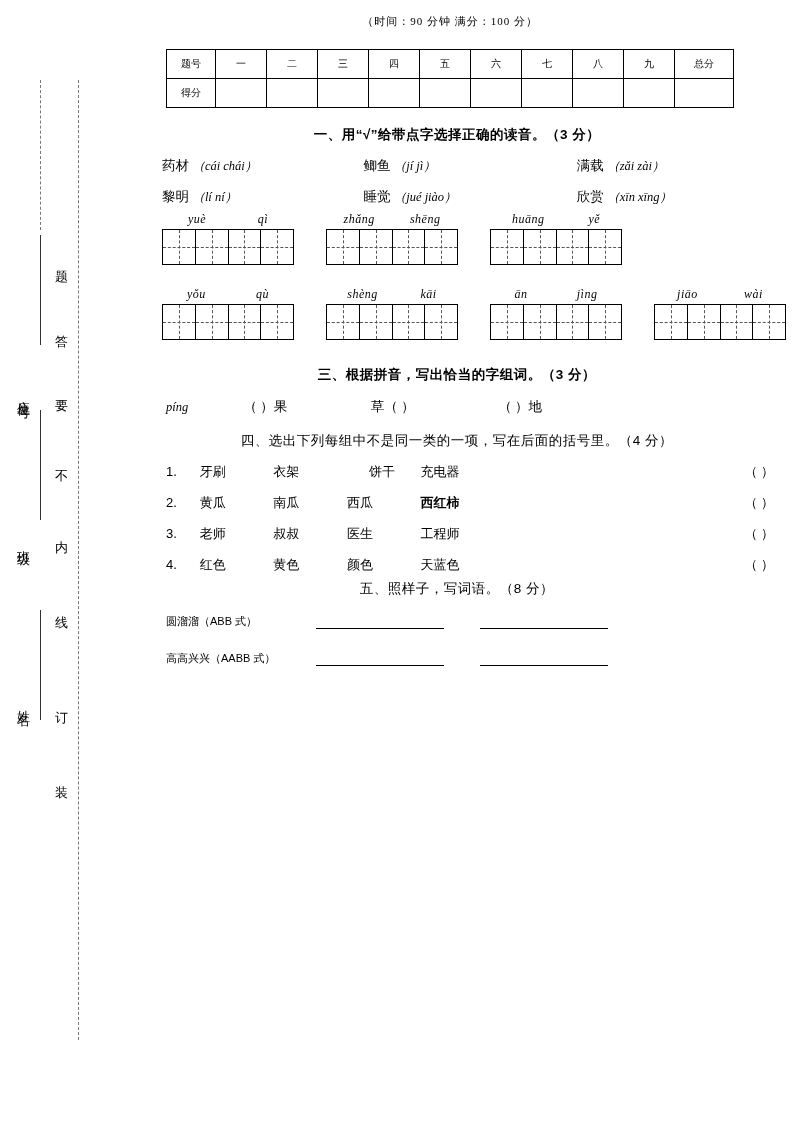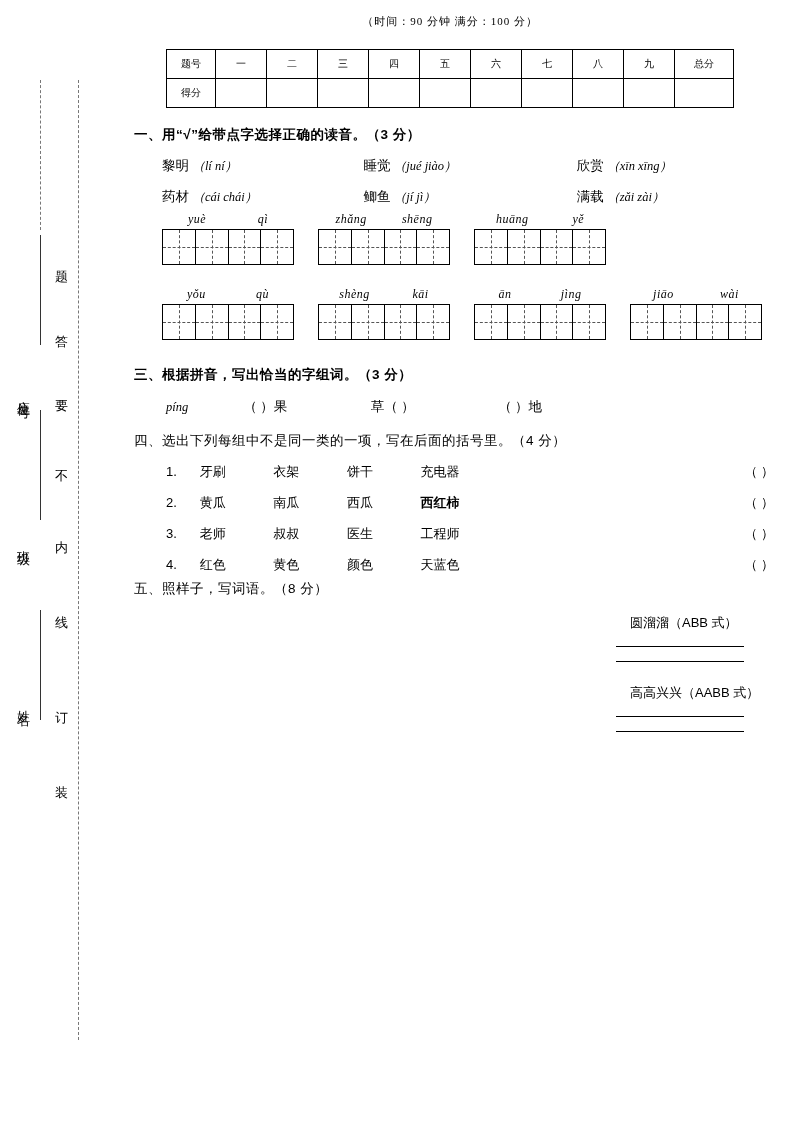--- a/index.html
+++ b/index.html
@@ -65,35 +65,36 @@
   table.score td.head{width:46px;}
   table.score td.total{width:56px;}
   
   .q{
     margin-top:18px;
     font-size:13.5px;
     font-family:"Liberation Sans","DejaVu Sans",sans-serif;
     font-weight:bold;
     letter-spacing:0.5px;
     padding-left:14px;
+    text-align:center;
   }
   .row{
     margin-top:13px;
     padding-left:42px;
     font-size:13.5px;
     font-family:"Liberation Serif","DejaVu Serif",serif;
   }
   .row .item{display:inline-block;}
   .py{font-family:"Liberation Serif","DejaVu Serif",serif;font-style:italic;font-size:12.5px;}
   
   .grid-row{
     display:flex;
     padding-left:42px;
     margin-top:6px;
-    gap:24px;
+    gap:32px;
   }
   .grid-cell{width:132px;}
   .pin{
     display:flex;
     font-size:12px;
     font-style:italic;
     justify-content:space-around;
     margin-bottom:2px;
     letter-spacing:0.5px;
   }
@@ -127,23 +128,23 @@
   .cat{
     padding-left:46px;
     margin-top:13px;
     font-size:13px;
     font-family:"Liberation Sans","DejaVu Sans",sans-serif;
     position:relative;
   }
   .cat .w{display:inline-block;}
   .cat .paren{position:absolute;right:6px;}
   .sampleline{
-    padding-left:46px;margin-top:16px;font-size:13px;
+    padding-left:46px;margin-top:16px;font-size:11px;
     font-family:"Liberation Sans","DejaVu Sans",sans-serif;
-    display:flex;align-items:flex-end;flex-direction:column;
+    display:flex;align-items:flex-end;
   }
   .sampleline .lbl{width:150px;}
   .blank{
     border-bottom:1px solid #000;
     width:128px;height:14px;display:inline-block;margin-right:36px;
   }
 </style>
 </head>
 <body>
 
@@ -201,28 +202,28 @@
       <td></td>
       <td class="total"></td>
     </tr>
   </tbody>
     </table>
 
   <div class="q">
     <span>一、</span><span>用“√”给带点字选择正确的读音。（3 分）</span>
   </div>
   <div class="row">
+    <span class="item" style="width:198px;"><span>药材</span> <span class="py">（cái   chái）</span></span>
+    <span class="item" style="width:210px;"><span>鲫鱼</span> <span class="py">（jí   jì）</span></span>
+    <span class="item"><span>满载</span> <span class="py">（zǎi   zài）</span></span>
+  </div>
+  <div class="row">
     <span class="item" style="width:198px;"><span>黎明</span> <span class="py">（lí   ní）</span></span>
     <span class="item" style="width:210px;"><span>睡觉</span> <span class="py">（jué   jiào）</span></span>
     <span class="item"><span>欣赏</span> <span class="py">（xīn   xīng）</span></span>
-  </div>
-  <div class="row">
-    <span class="item" style="width:198px;"><span>药材</span> <span class="py">（cái   chái）</span></span>
-    <span class="item" style="width:210px;"><span>鲫鱼</span> <span class="py">（jí   jì）</span></span>
-    <span class="item"><span>满载</span> <span class="py">（zǎi   zài）</span></span>
   </div>
 
 
   <div class="grid-row">
     <div class="grid-cell">
       <div class="pin">
           <span>yuè</span>
           <span>qì</span>
         </div>
       <div class="boxes">
@@ -320,21 +321,21 @@
   </div>
 
   <div class="q" style="margin-top:16px;font-weight:normal;">
     <span>四、</span><span>选出下列每组中不是同一类的一项，写在后面的括号里。（4 分）</span>
   </div>
 
   <div class="cat">
     <span class="w" style="width:30px;">1.</span>
     <span class="w" style="width:70px;">牙刷</span>
     <span class="w" style="width:70px;">衣架</span>
-    <span class="w" style="width:70px;">饼干</span>
+    <span class="w" style="width:70px;text-align:center;">饼干</span>
     <span class="w" style="width:70px;">充电器</span>
     <span class="paren">（        ）</span>
   </div>
   <div class="cat">
     <span class="w" style="width:30px;">2.</span>
     <span class="w" style="width:70px;">黄瓜</span>
     <span class="w" style="width:70px;">南瓜</span>
     <span class="w" style="width:70px;">西瓜</span>
     <span class="w" style="width:70px;font-weight:bold;">西红柿</span>
     <span class="paren">（        ）</span>

